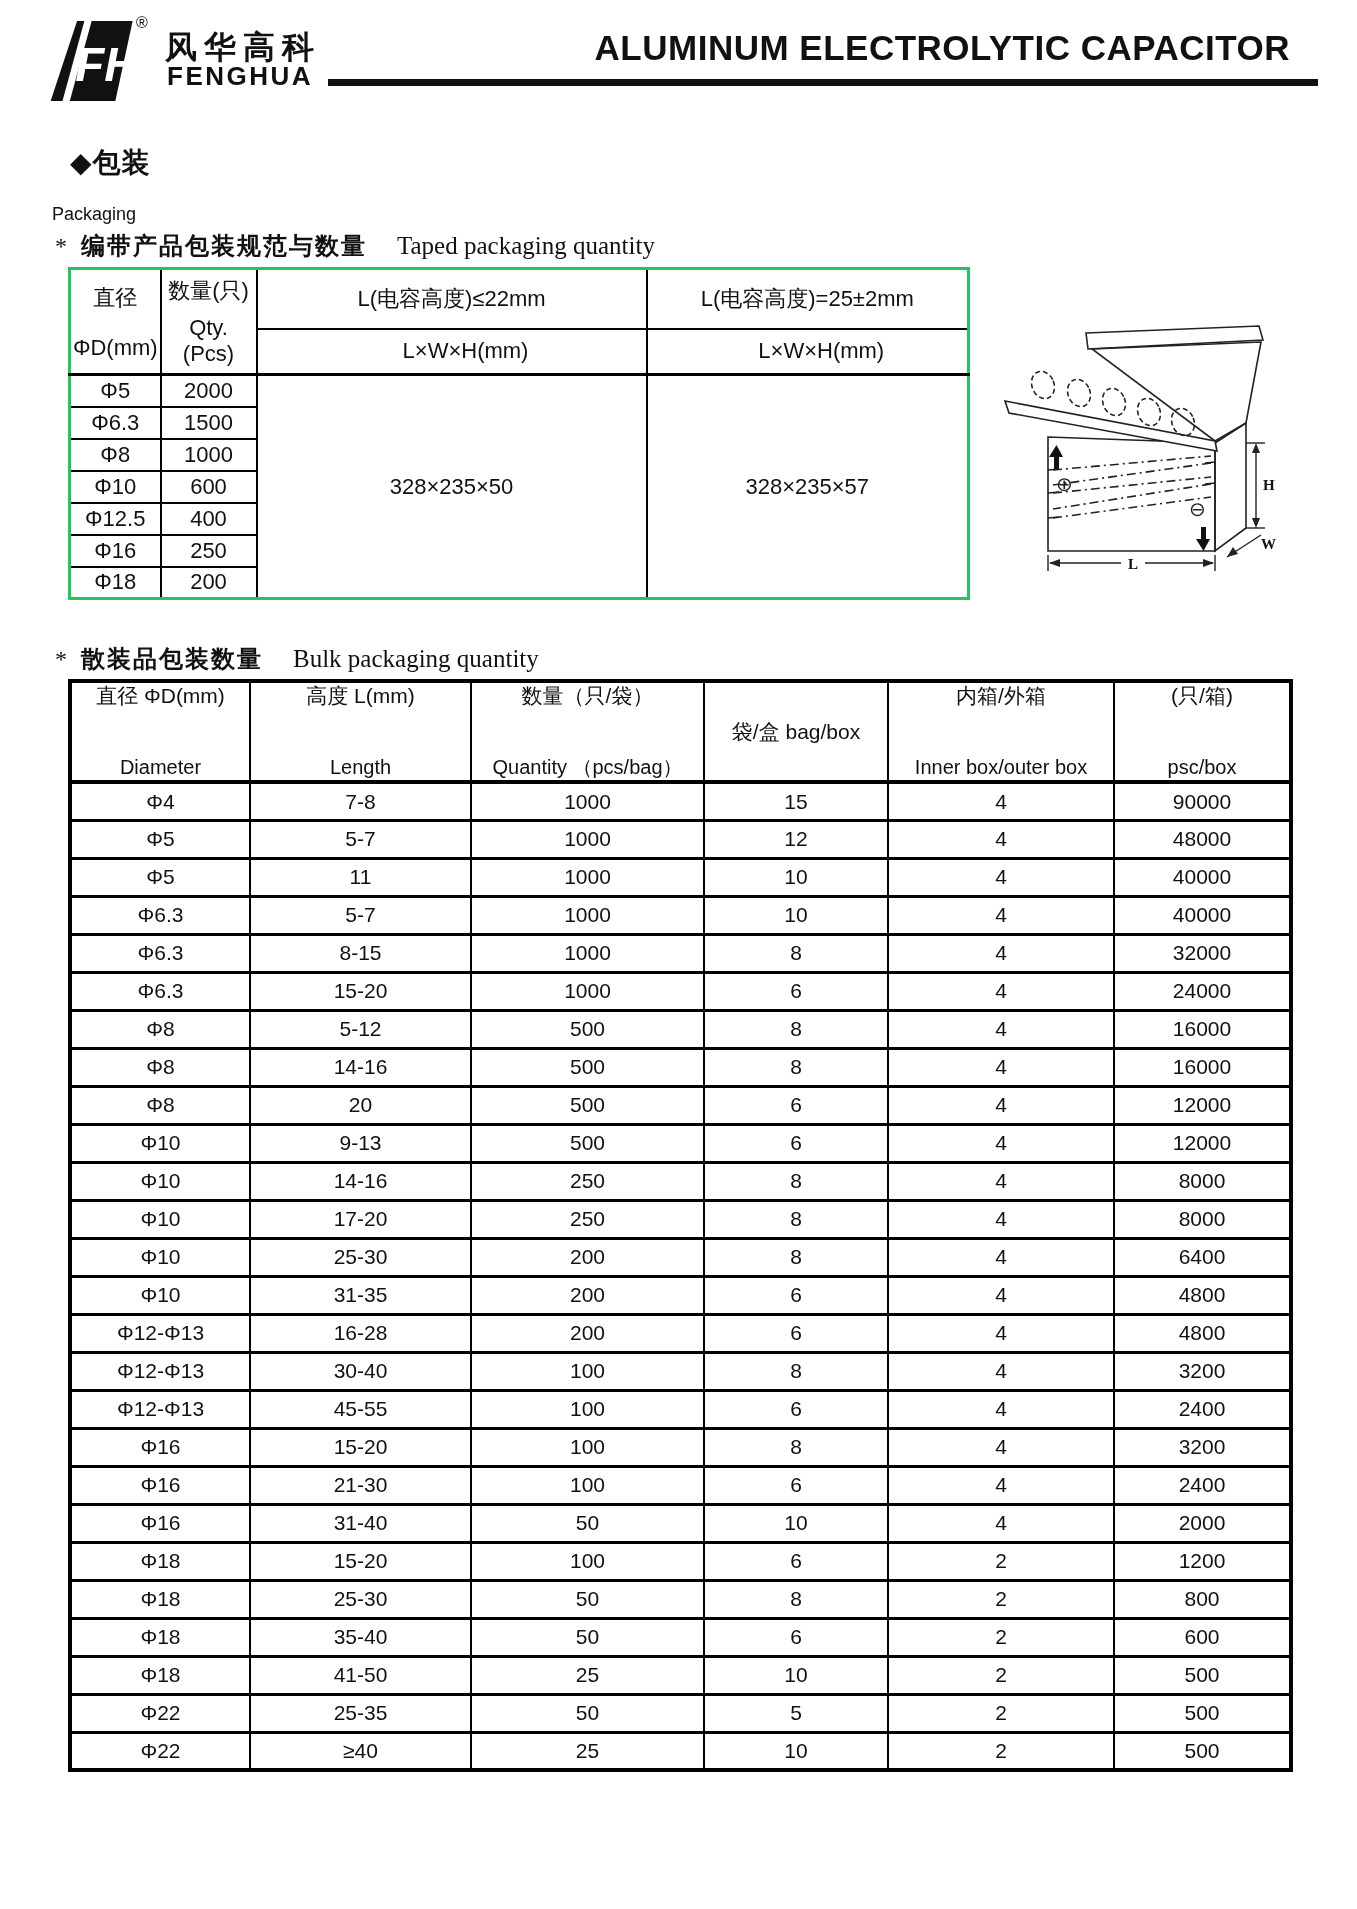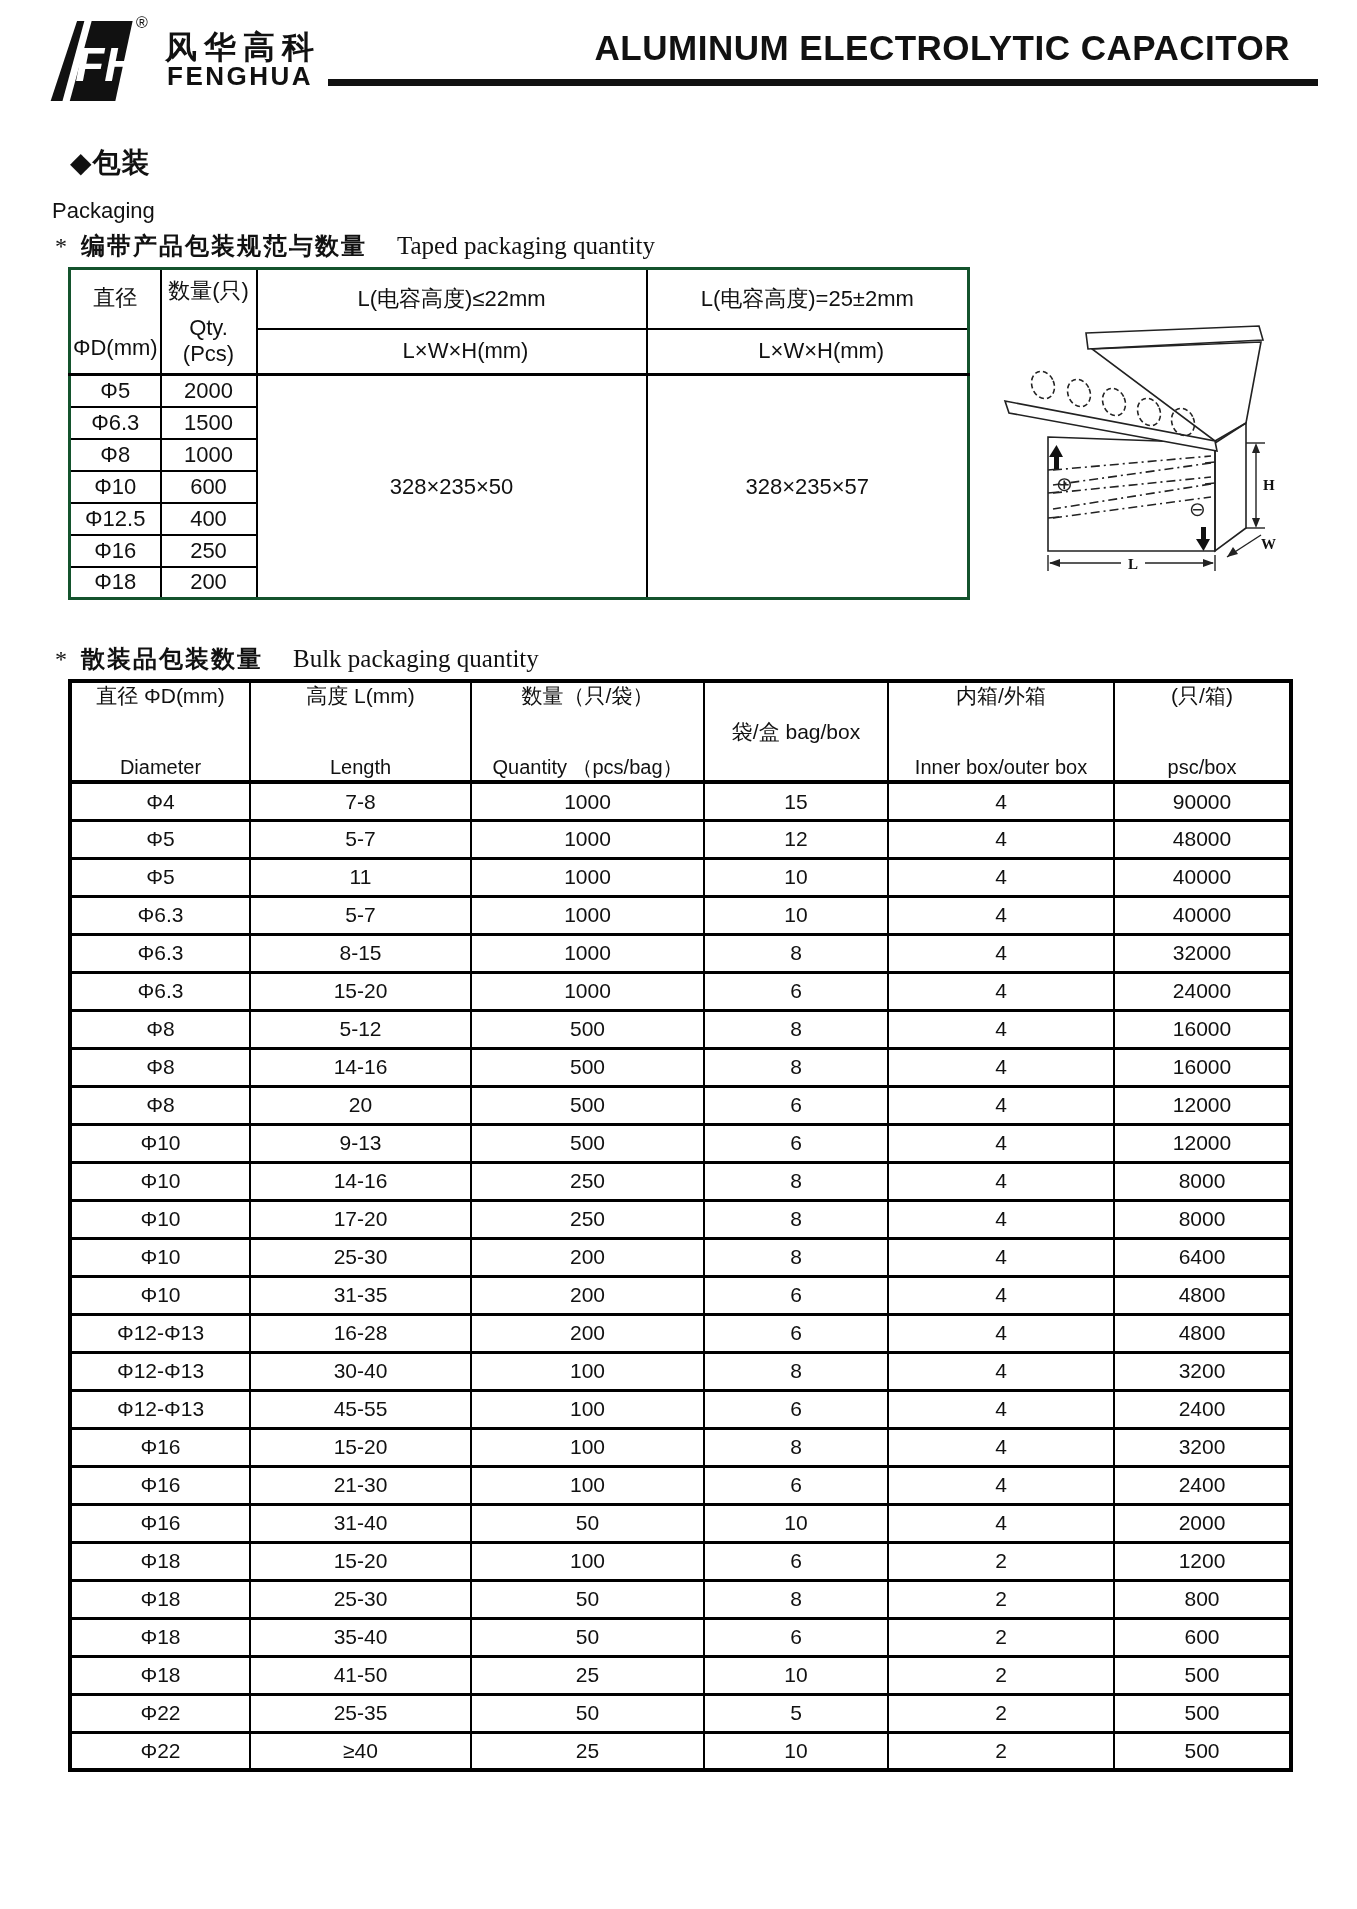--- a/index.html
+++ b/index.html
@@ -10,33 +10,33 @@
   
   .logo-mark { position:absolute; left:42px; top:20px; }
   .reg-mark { position:absolute; left:136px; top:14px; font-size:16px; font-weight:400; }
   .brand-cn { position:absolute; left:165px; top:26px; font-size:32px; font-weight:700; letter-spacing:7px; white-space:nowrap; }
   .brand-en { position:absolute; left:167px; top:61px; font-size:26px; font-weight:600; letter-spacing:2.5px; white-space:nowrap; }
   .main-title { position:absolute; right:67px; top:28px; font-size:35px; font-weight:700; letter-spacing:0.5px; white-space:nowrap; }
   .header-rule { position:absolute; left:328px; top:79px; width:990px; height:7px; background:#111; }
 
   
   .sec-cn { position:absolute; left:38px; top:144px; font-size:28px; font-weight:700; letter-spacing:1px;margin-left:32px; }
-  .sec-en { position:absolute; left:52px; top:198px; font-size:22px; }
+  .sec-en { position:absolute; left:52px; top:204px; font-size:18px; }
   .sub-title { position:absolute; left:55px; white-space:nowrap;font-family:Liberation Serif, serif; }
   .sub-title .star { font-size:24px; margin-right:14px; }
   .sub-title .cn { font-size:24px; font-weight:600; letter-spacing:2px; }
   .sub-title .en { font-size:25px; margin-left:30px; }
   .taped-title { top:230px; }
   .bulk-title { top:643px; }
 
   
   table { border-collapse:collapse; table-layout:fixed; text-align:center; }
   td { border:2px solid #000; vertical-align:middle; font-size:22px; overflow:hidden; }
 
-  .t1 { position:absolute; left:68px; top:267px; width:899px; border:3px solid #14532d; }
+  .t1 { position:absolute; left:68px; top:267px; width:899px; border:3px solid #22c55e; }
   .t1 .hrow1 td { height:60px; }
   .t1 .hrow2 td { height:46px; border-bottom-width:3px;padding-left:28px; }
   .t1 tbody td { height:32px; font-size:22px; }
   .t1 .vmerge { border-bottom-width:3px; }
   .t1 .vmerge .stack { display:flex; flex-direction:column; justify-content:space-around; height:100px; }
   .t1 .size-cell { font-size:22px; }
 
   .t2 { position:absolute; left:68px; top:679px; width:1221px; border:4px solid #000; }
   .t2 td { border-top-width:3px; border-bottom-width:3px; }
   .t2 thead td { height:55px; border-bottom-width:4px; font-size:21px; }

